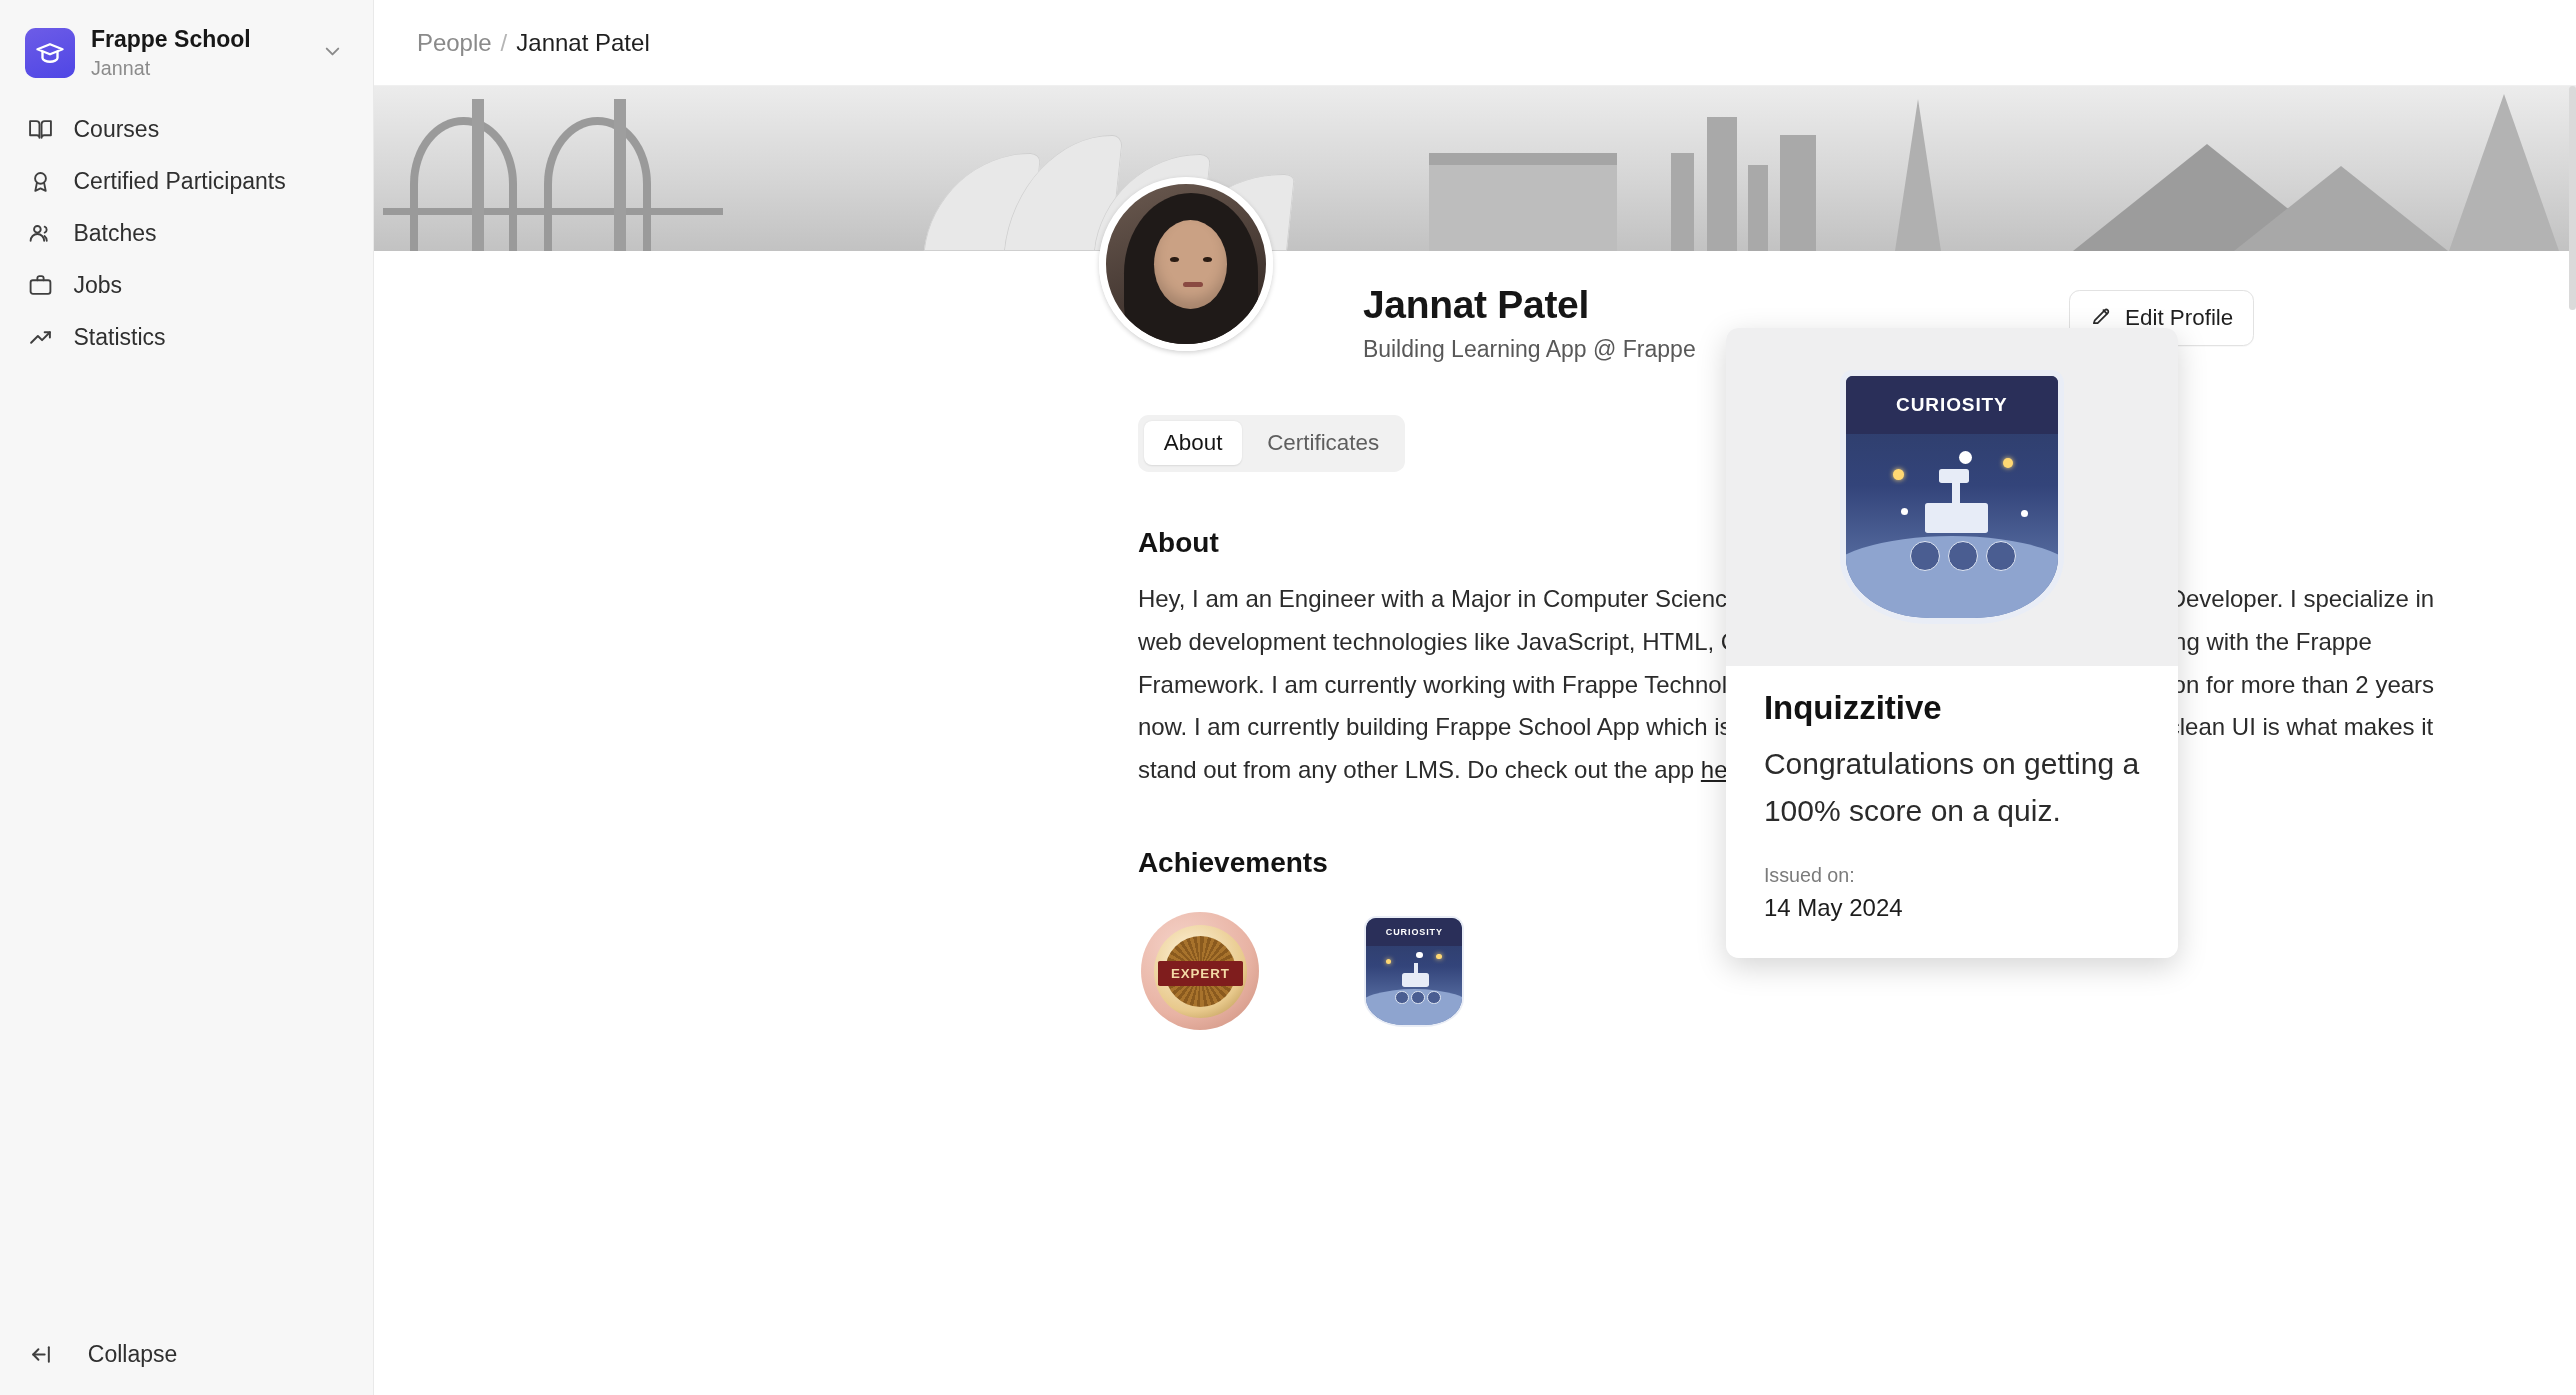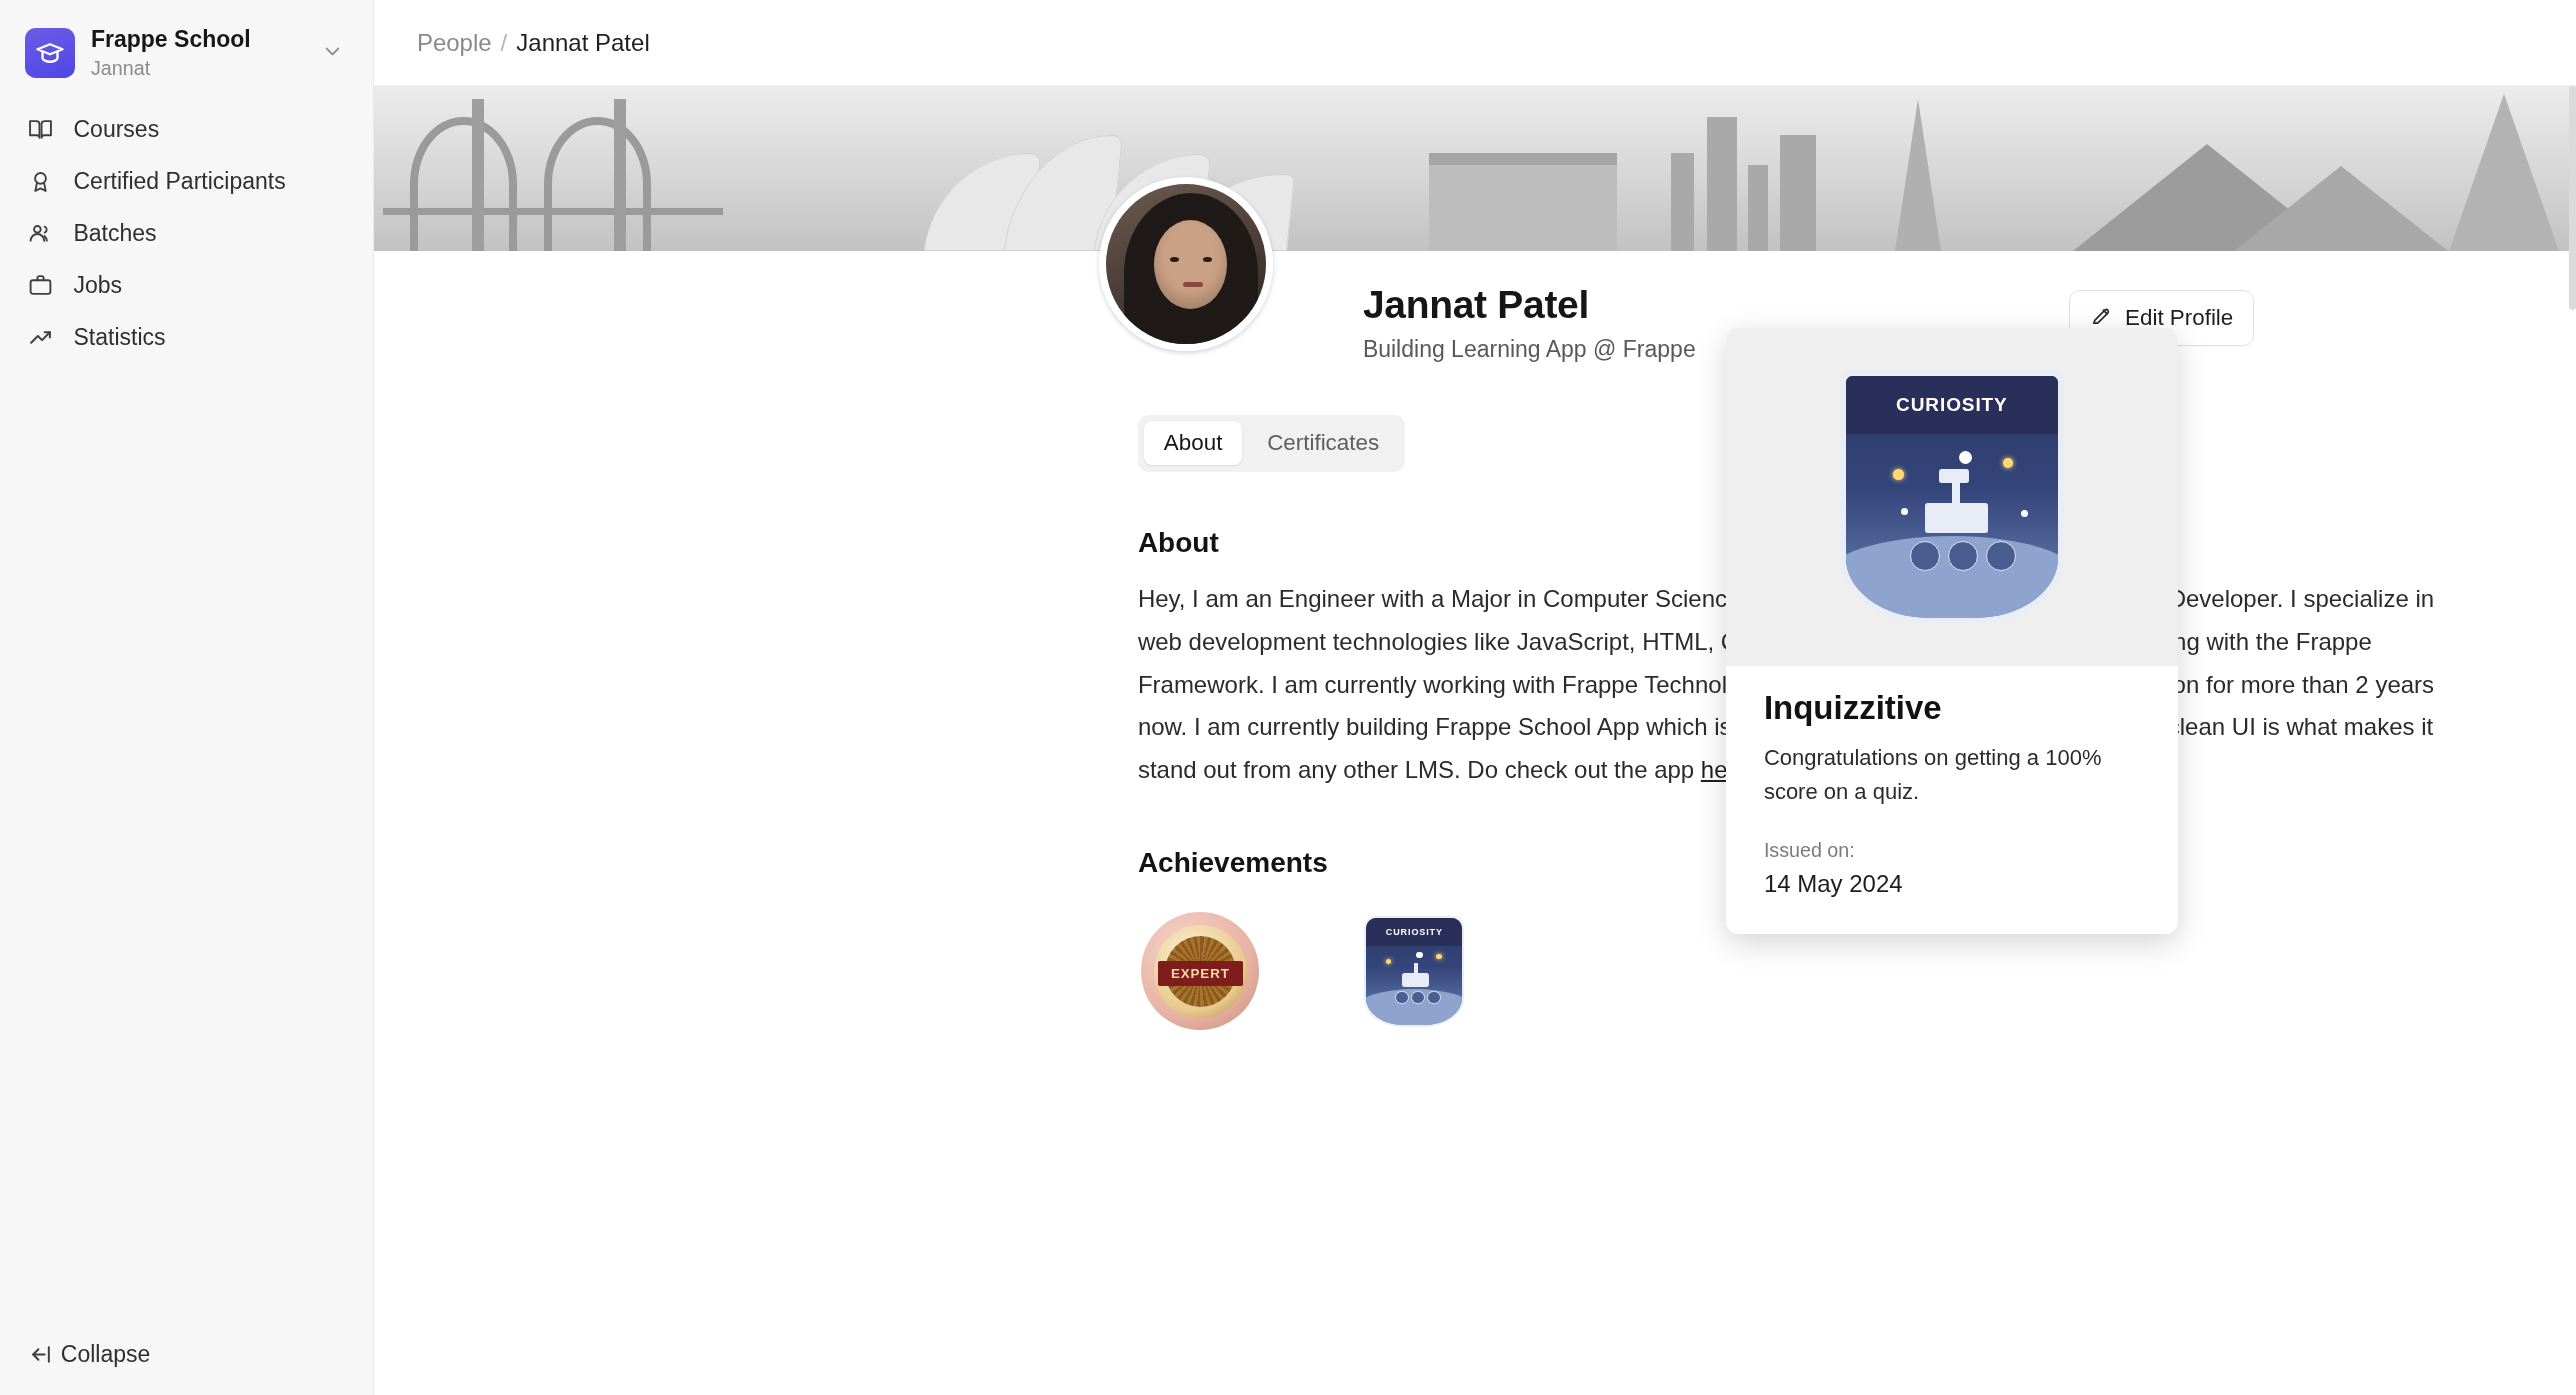--- a/index.html
+++ b/index.html
@@ -41,21 +41,21 @@
   .nav-item {
     display: flex; align-items: center; gap: 19.7px;
     padding: 10.7px 12.5px; border-radius: 9px;
     cursor: pointer;
     font-size: 23px; color: #2f2f2f;
   }
   .nav-icon { width: 27px; height: 27px; display:flex; align-items:center; justify-content:center; color:#3f3f3f; flex:0 0 auto;}
 
   .collapse {
     position: absolute; left: 14.3px; bottom: 16px;
-    display: flex; align-items: center; gap: 7px;
+    display: flex; align-items: center; gap: 34px;
     padding: 10.7px 12.5px; border-radius: 9px;
     font-size: 23px; color: #2f2f2f; cursor: pointer;
     width: calc(100% - 29px);
   }
 
   
   .main { flex: 1 1 auto; height: 1395px; position: relative; background: #fff; overflow: hidden; }
   .topbar {
     height: 86px; display: flex; align-items: center;
     padding: 0 43px; font-size: 24px;
@@ -157,21 +157,21 @@
   
   .popup {
     position: absolute; left: 1352px; top: 328px;
     width: 452px; background: #ffffff;
     border-radius: 12.5px; box-shadow: 0 9px 30px rgba(0,0,0,.17);
     overflow: hidden; z-index: 40;
   }
   .popup-art { height: 338px; background: #efeff0; display:flex; align-items:center; justify-content:center; }
   .popup-body { padding: 23px 38px 36px 38px; }
   .popup-title { font-size: 33px; font-weight: 700; color: #121212; }
-  .popup-desc { font-size: 22px; line-height: 1.55; color: #2b2b2b; margin-top: 14.3px; }
+  .popup-desc { font-size: 30px; line-height: 1.55; color: #2b2b2b; margin-top: 14.3px; }
   .popup-issued-label { font-size: 19.7px; color: #7b7b7b; margin-top: 30px; }
   .popup-issued-date { font-size: 24px; color: #1d1d1d; margin-top: 7.2px; }
 
   .scroll-right { position:absolute; right:0; top:86px; width:7.2px; height:224px; background:#dadada; border-radius:3.6px; }
 </style>
 </head>
 <body>
 
 <div class="app">
 

